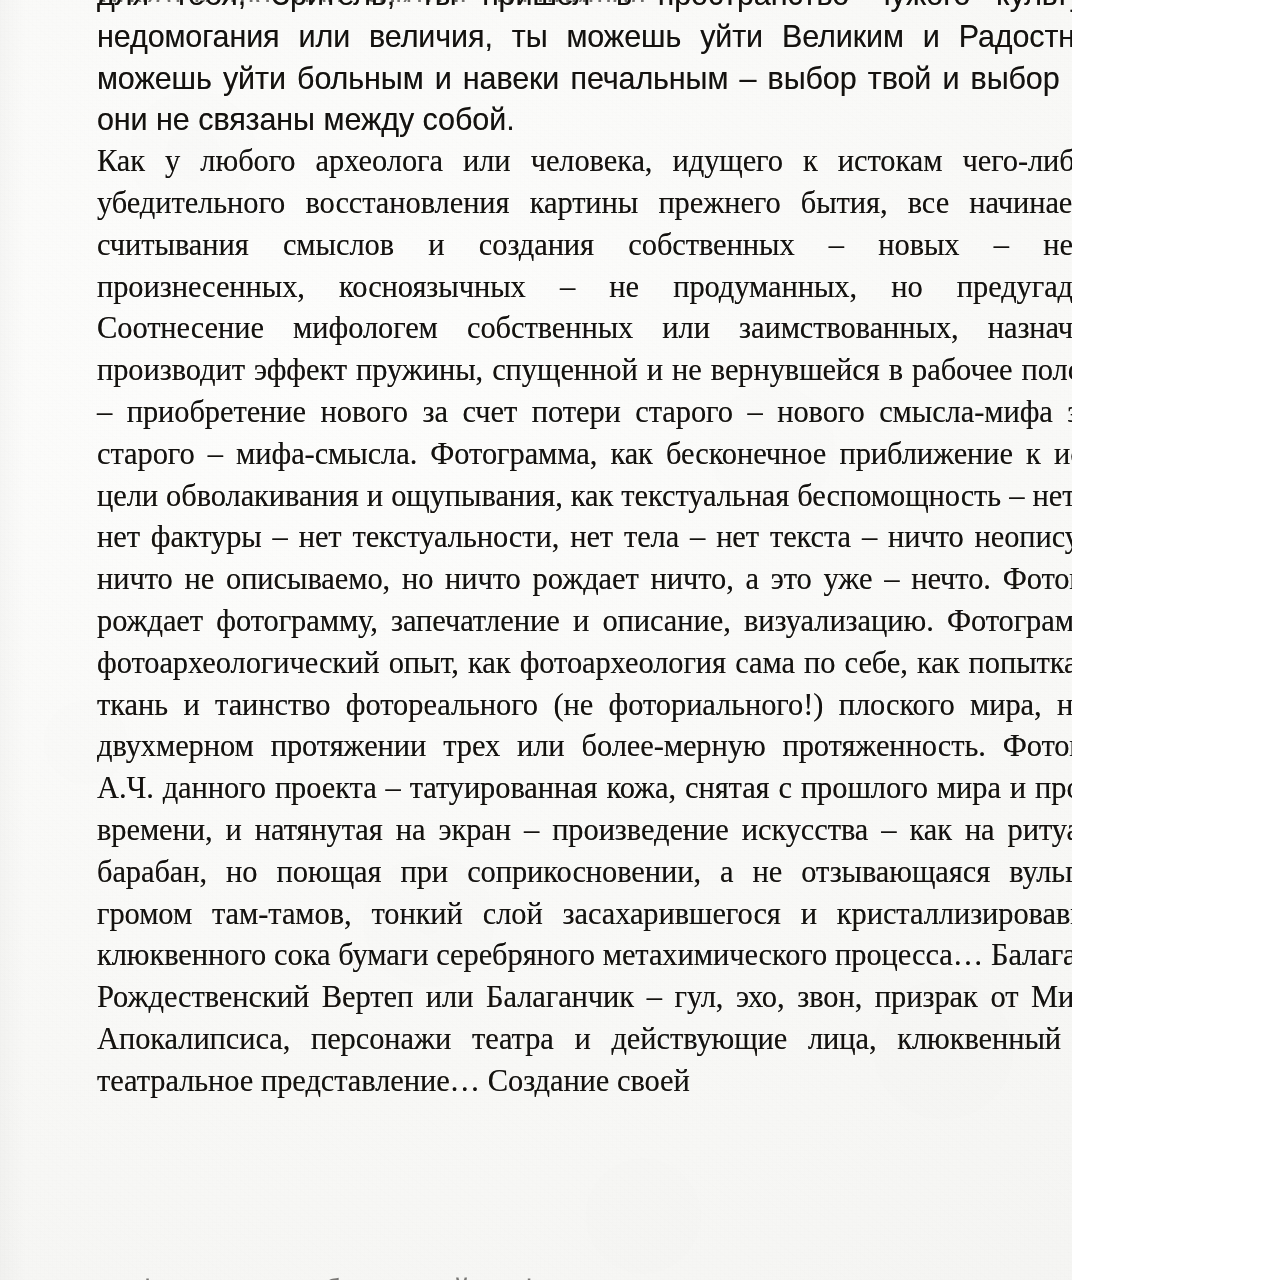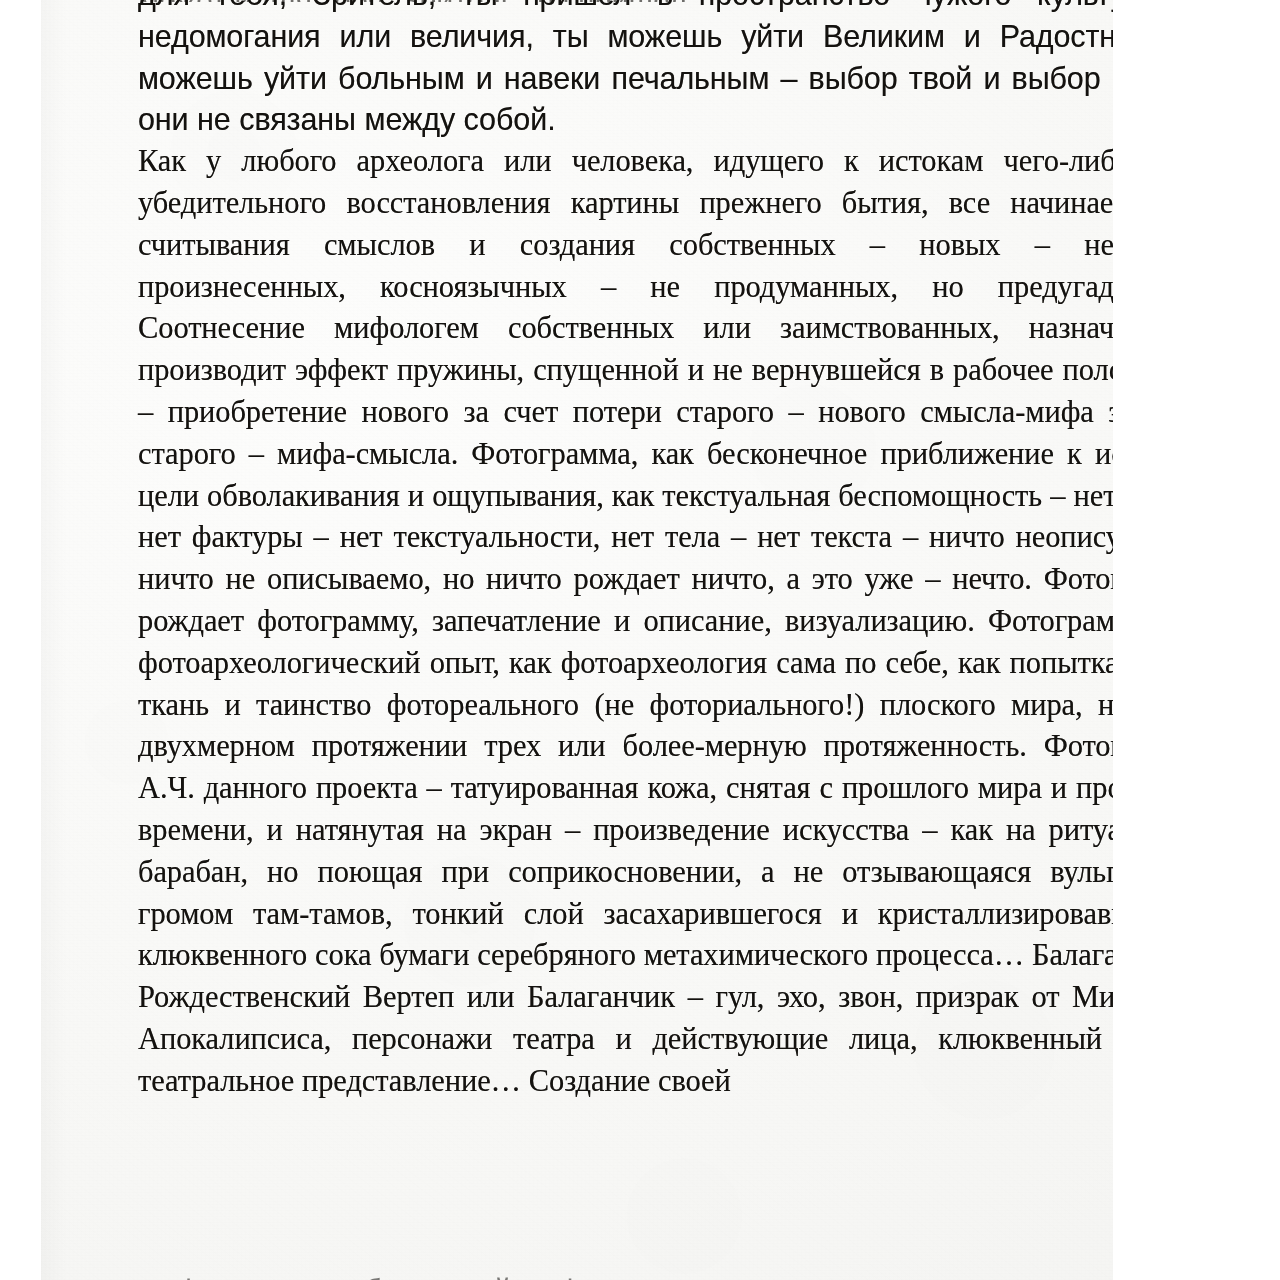--- a/index.html
+++ b/index.html
@@ -7,21 +7,20 @@
     padding: 0;
     background: #ffffff;
   }
   #page {
     position: relative;
     width: 1072px;
     height: 1280px;
     overflow: hidden;
     background: #fdba74;
     font-family: "Liberation Sans", "DejaVu Sans", sans-serif;
-    margin-left: 41px;
   }
 
   
   .paper-base {
     position: absolute;
     inset: 0;
     background:
       radial-gradient(ellipse 150% 100% at 30% 30%, #fdfdfc 0%, #f8f8f6 55%, #f3f3f1 100%);
   }
   .paper-grain {

